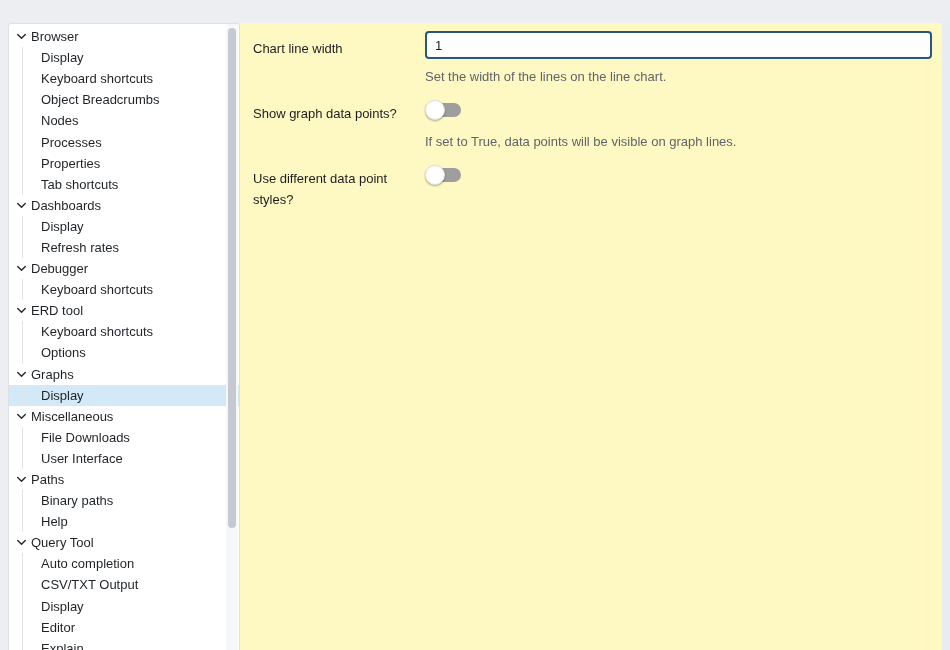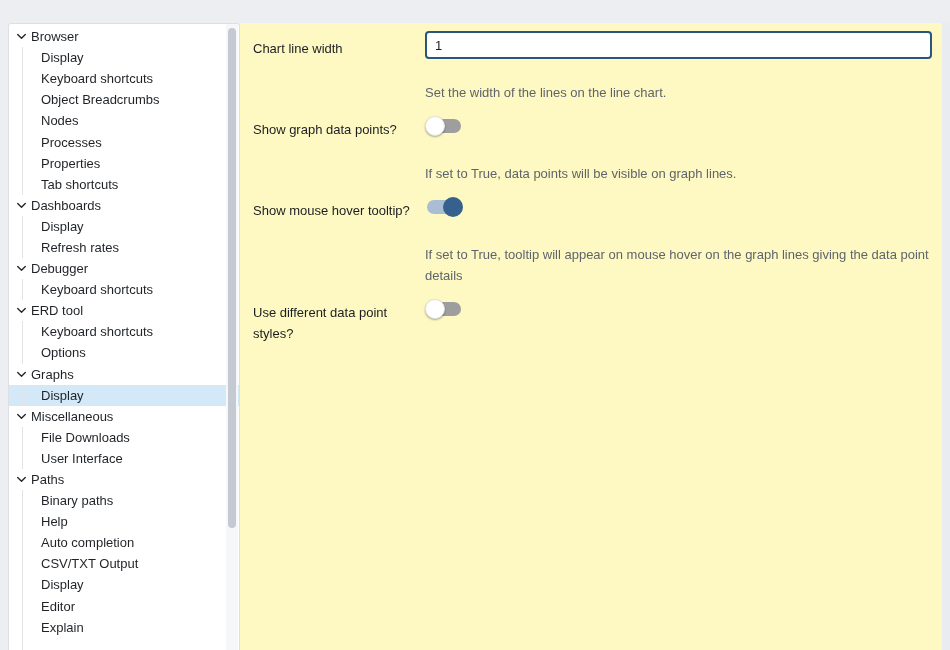--- a/index.html
+++ b/index.html
@@ -76,21 +76,21 @@
   .setting-control input[type="text"] {
     width: 100%; height: 28px;
     border: 2px solid #28567f; border-radius: 4px;
     font-family: "Liberation Sans", "DejaVu Sans", sans-serif;
     font-size: 13px; color: #1b1e21;
     padding: 0 8px;
     outline: none;
     background: #ffffff;
   }
   .helper {
-    font-size: 13px; color: #5f646b; line-height: 21px; margin-top: 23px;
+    font-size: 13px; color: #5f646b; line-height: 21px; margin-top: 7px;
     max-width: 660px;
   }
   
   .toggle {
     position: relative; width: 38px; height: 20px; display: inline-block;
     cursor: pointer; margin-top: 1px;
   }
   .toggle .track {
     position: absolute; left: 2px; top: 3px; width: 34px; height: 14px;
     border-radius: 7px;
@@ -217,20 +217,28 @@
               <path d="M2.5 5l5.5 5.5L13.5 5" stroke="#24282c" stroke-width="2" fill="none" stroke-linecap="round" stroke-linejoin="round"></path>
             </svg>
           </span>
           <span>Paths</span>
         </div>
         <div class="tree-item child">
           <span>Binary paths</span>
         </div>
         <div class="tree-item child">
           <span>Help</span>
+        </div>
+        <div class="tree-item group">
+          <span class="chevron">
+            <svg width="11" height="11" viewBox="0 0 16 16">
+              <path d="M2.5 5l5.5 5.5L13.5 5" stroke="#24282c" stroke-width="2" fill="none" stroke-linecap="round" stroke-linejoin="round"></path>
+            </svg>
+          </span>
+          <span>Query Tool</span>
         </div>
         <div class="tree-item child">
           <span>Auto completion</span>
         </div>
         <div class="tree-item child">
           <span>CSV/TXT Output</span>
         </div>
         <div class="tree-item child">
           <span>Display</span>
         </div>
@@ -251,24 +259,20 @@
     <div id="settings-rows">
         <div class="setting-row input-row">
           <div class="setting-label">Chart line width</div>
           <div class="setting-control"><input type="text" value="1" style="border-color: rgb(40, 86, 127);"><div class="helper">Set the width of the lines on the line chart.</div></div>
         </div>
         <div class="setting-row">
           <div class="setting-label">Show graph data points?</div>
           <div class="setting-control"><span class="toggle off" role="switch" aria-checked="false"><span class="track"></span><span class="thumb"></span></span><div class="helper">If set to True, data points will be visible on graph lines.</div></div>
         </div>
         <div class="setting-row">
-          <div class="setting-label">Show mouse hover tooltip?</div>
-          <div class="setting-control"><span class="toggle on" role="switch" aria-checked="true"><span class="track"></span><span class="thumb"></span></span><div class="helper">If set to True, tooltip will appear on mouse hover on the graph lines giving the data point details</div></div>
-        </div>
-        <div class="setting-row">
           <div class="setting-label">Use different data point styles?</div>
           <div class="setting-control"><span class="toggle off" role="switch" aria-checked="false"><span class="track"></span><span class="thumb"></span></span></div>
         </div>
       </div>
   </main>
 
   <div class="content-scroll-track"></div>
   <div class="bottom-strip"></div>
 
 </div>

